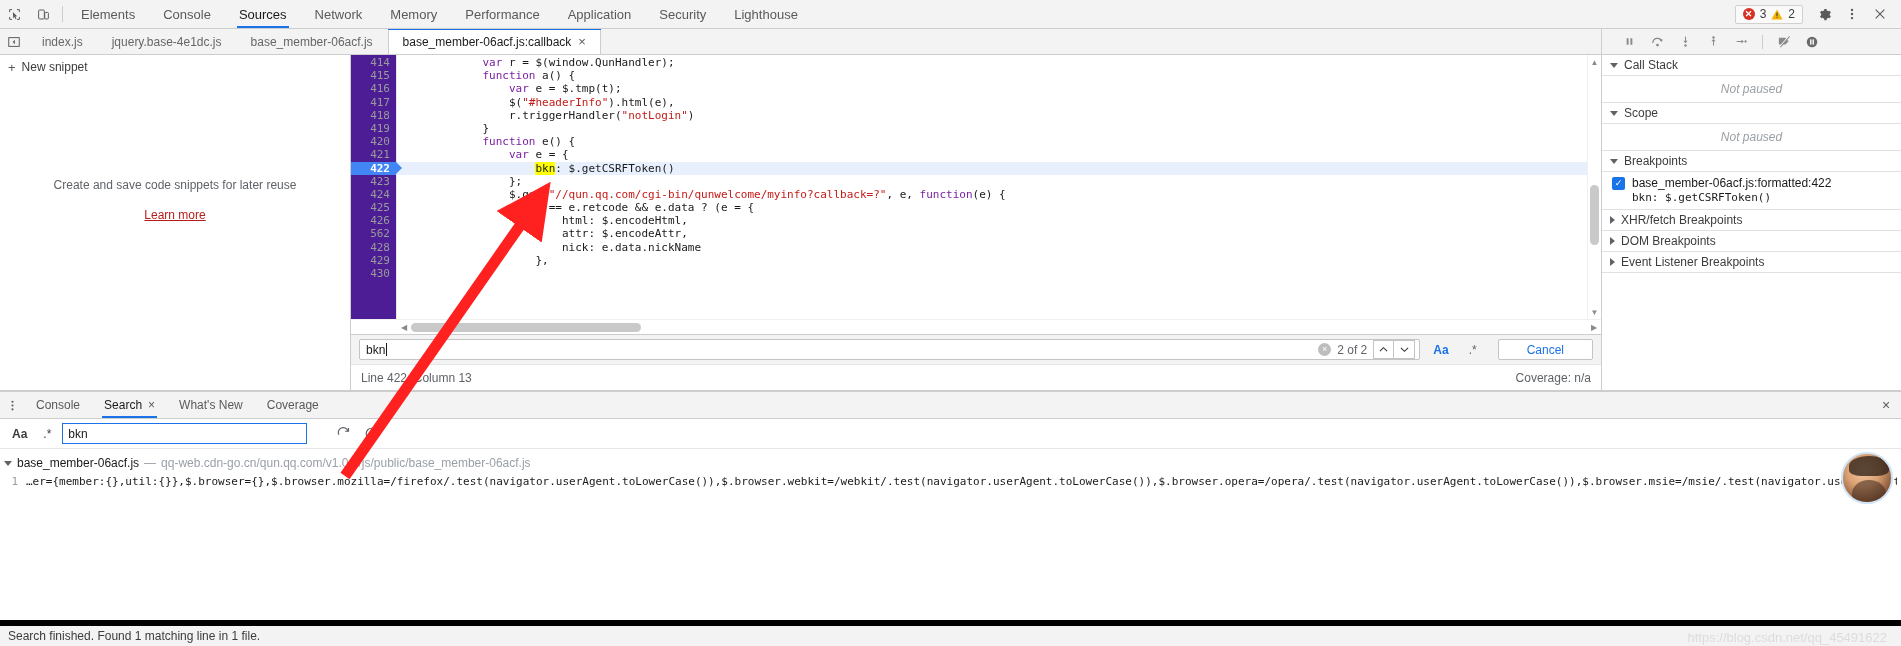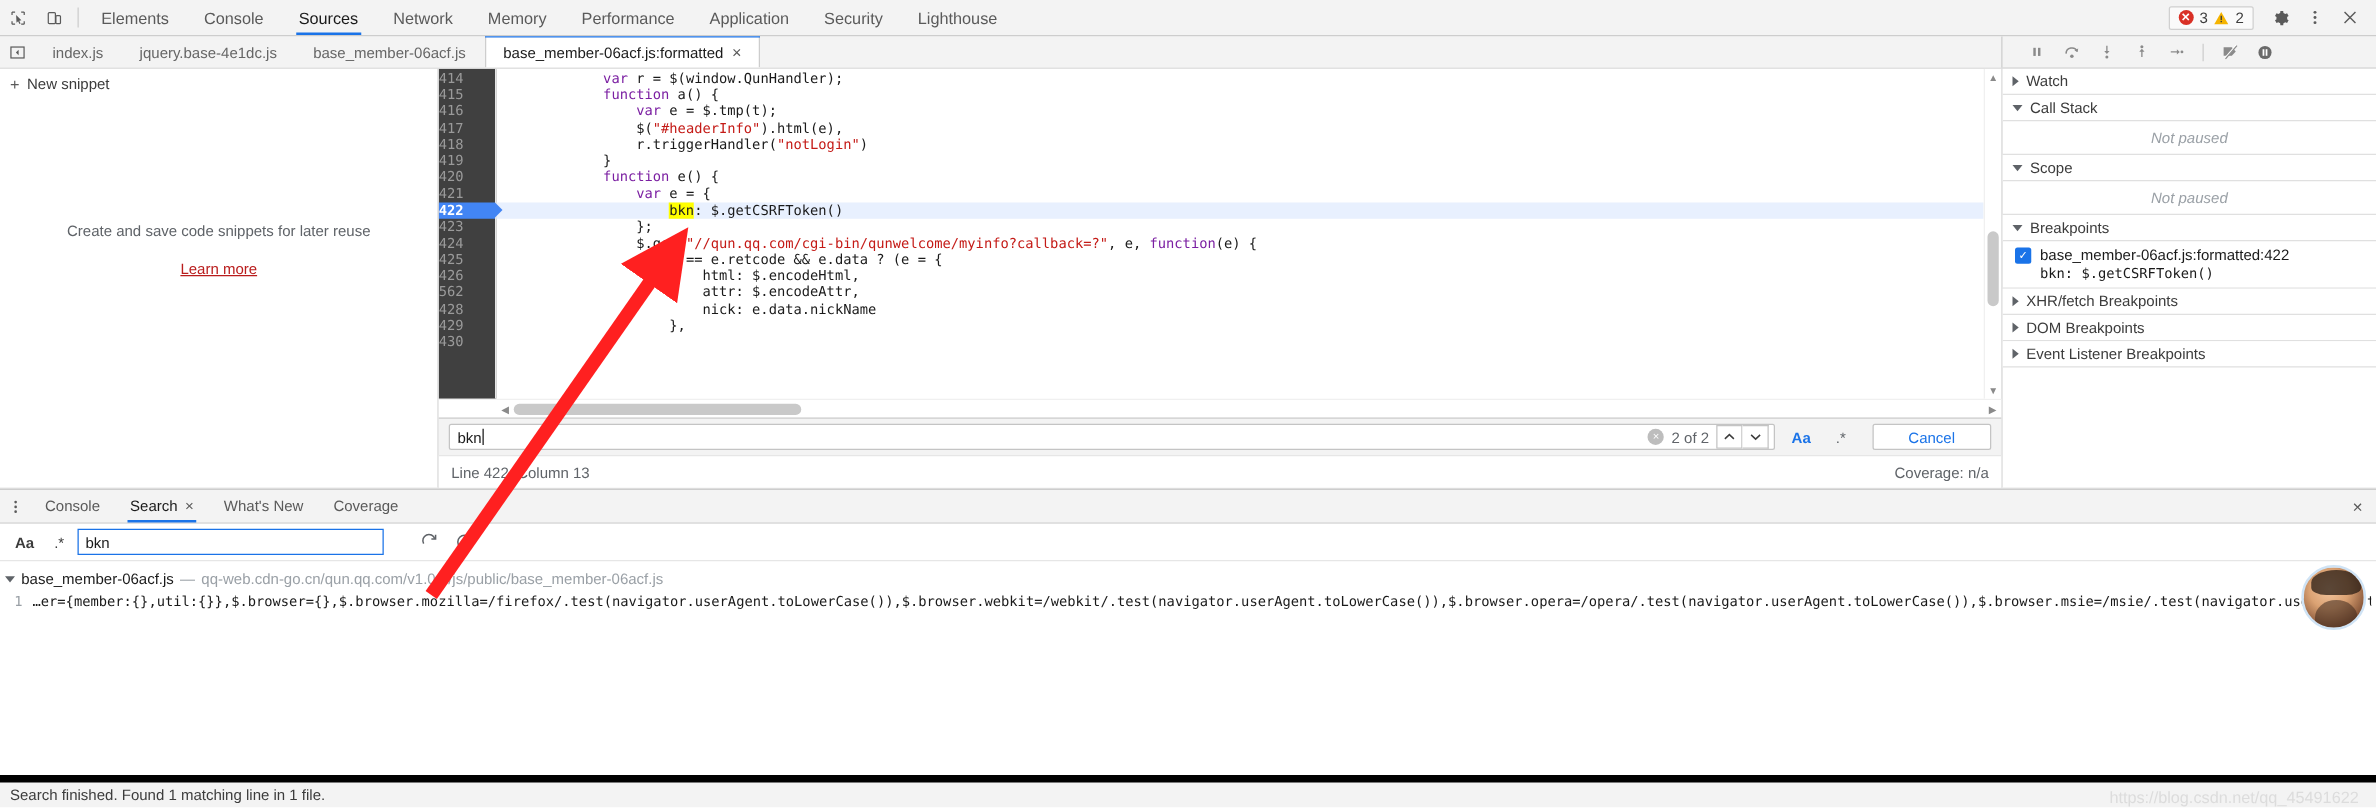--- a/index.html
+++ b/index.html
@@ -167,24 +167,25 @@
   }
   .code-area {
     flex: 1; display: flex; min-height: 0; position: relative;
     overflow: hidden;
   }
   .code-scroll {
     flex: 1; display: flex; min-width: 0; position: relative;
   }
   .gutter {
     width: 46px; min-width: 46px;
-    background: #404040;
+    background: #4c1d95;
     border-right: 1px solid #e6e6e6;
     font-family: "DejaVu Sans Mono", monospace;
     font-size: 11px; color: #9a9a9a;
+    text-align: right;
     padding-top: 1px;
   }
   .gutter div {
     height: 13.2px; line-height: 13.2px; padding-right: 6px;
     position: relative;
   }
   .gutter div.bp {
     background: #4285f4; color: #fff; font-weight: bold;
     border-radius: 0;
   }
@@ -573,21 +574,21 @@
       <div class="ftab">
           <span>index.js</span>
         </div>
       <div class="ftab">
           <span>jquery.base-4e1dc.js</span>
         </div>
       <div class="ftab">
           <span>base_member-06acf.js</span>
         </div>
       <div class="ftab active">
-        <span>base_member-06acf.js:formatted</span>
+        <span>base_member-06acf.js:callback</span>
         <span class="ftab-close">×</span>
       </div>
     </div>
 
     <div class="row2-right">
       <div class="dbg-btn">
         <svg width="13" height="13" viewBox="0 0 16 16">
             <rect x="4.5" y="4" width="2.4" height="8" fill="#8a8a8a"></rect>
             <rect x="9.1" y="4" width="2.4" height="8" fill="#8a8a8a"></rect>
           </svg>
@@ -713,24 +714,20 @@
         <div class="cancel-btn">Cancel</div>
       </div>
 
       <div class="status-row">
         <span>Line 422, Column 13</span>
         <span class="status-right">Coverage: n/a</span>
       </div>
     </div>
 
     <div class="rightpane">
-      <div class="sec-head">
-        <span class="tri"></span>
-        <span>Watch</span>
-      </div>
 
       <div class="sec-head">
         <span class="tri open"></span>
         <span>Call Stack</span>
       </div>
       <div class="sec-body">
         <span class="notpaused">Not paused</span>
       </div>
 
       <div class="sec-head">

